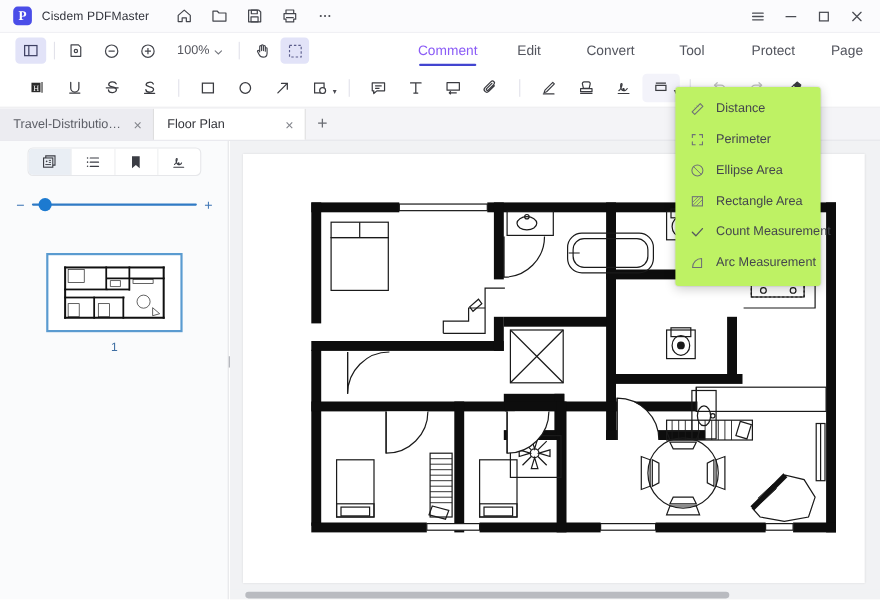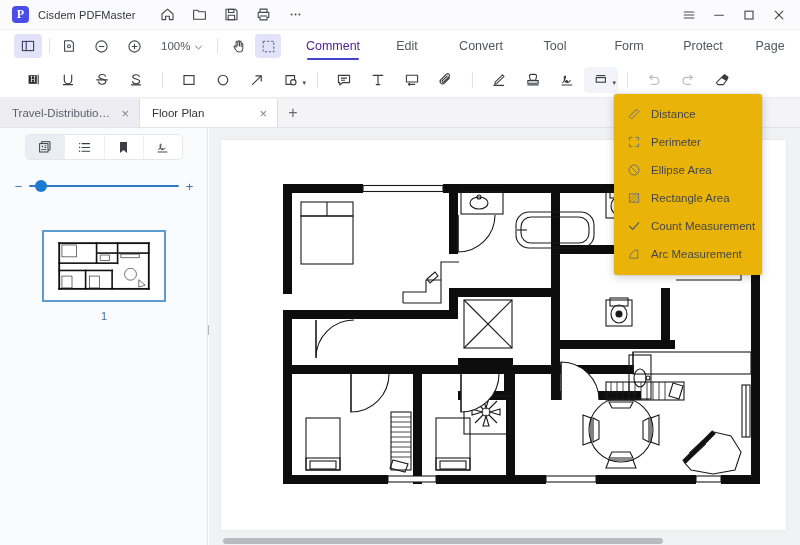--- a/index.html
+++ b/index.html
@@ -45,21 +45,21 @@
   }
   .rb-btn.active { background:#e2e3f8; }
   .vdiv { width:1px; height:16px; background:#e2e2ea; margin:0 7px; }
   .zoom-label { font-size:11.5px; color:#55565e; display:flex; align-items:flex-end; gap:4px; cursor:pointer; padding:0 4px;}
   .nav-tabs { display:flex; align-items:center; margin-left:auto; height:32px; }
   .nav-tab {
     font-size:12.5px; color:#53555e; padding:0 0px; cursor:pointer;
     height:32px; display:flex; align-items:center; justify-content:center;
     position:relative; width:74px;
   }
-  .nav-tab.sel { color:#4c1d95; }
+  .nav-tab.sel { color:#8b5cf6; }
   .nav-tab.sel::after {
     content:''; position:absolute; bottom:2px; left:50%; transform:translateX(-50%);
     width:52px; height:2px; background:#4245d0; border-radius:1px;
   }
 
   
   .ribbon2 {
     position:absolute; left:0; top:62px; width:800px; height:36px;
     background:#ffffff; display:flex; align-items:center;
     border-bottom:1px solid #ececed;
@@ -142,22 +142,22 @@
     position:absolute; left:209px; bottom:0px; width:591px; height:9px;
     background:#f1f2f4;
   }
   .hscroll-thumb {
     position:absolute; left:14px; top:2px; width:440px; height:6px;
     background:#b9bbc0; border-radius:3px; cursor:pointer;
   }
 
   
   .menu {
-    position:absolute; left:614px; top:94px; width:148px;
-    background:#eab308; border-radius:3px;
+    position:absolute; left:614px; top:79px; width:132px;
+    background:#bef264; border-radius:3px;
     box-shadow:0 2px 10px rgba(0,0,0,0.20), 0 0 0 1px rgba(0,0,0,0.05);
     padding:6px 0 7px 0; z-index:50;
   }
   .menu-item {
     height:28px; display:flex; align-items:center; gap:10px;
     padding:0 10px 0 12px; cursor:pointer;
     font-size:11.5px; color:#44464d;
   }
   .mi-icon { width:15px; height:15px; display:flex; align-items:center; justify-content:center; flex:0 0 15px; }
   .mi-label { white-space:nowrap; }
@@ -279,23 +279,20 @@
           <span>Comment</span>
         </div>
       <div class="nav-tab">
           <span>Edit</span>
         </div>
       <div class="nav-tab">
           <span>Convert</span>
         </div>
       <div class="nav-tab">
           <span>Tool</span>
-        </div>
-      <div class="nav-tab">
-          <span>Form</span>
         </div>
       <div class="nav-tab">
           <span>Protect</span>
         </div>
       <div class="nav-tab" style="width:60px">
           <span>Page</span>
         </div>
     </div>
   </div>
 

